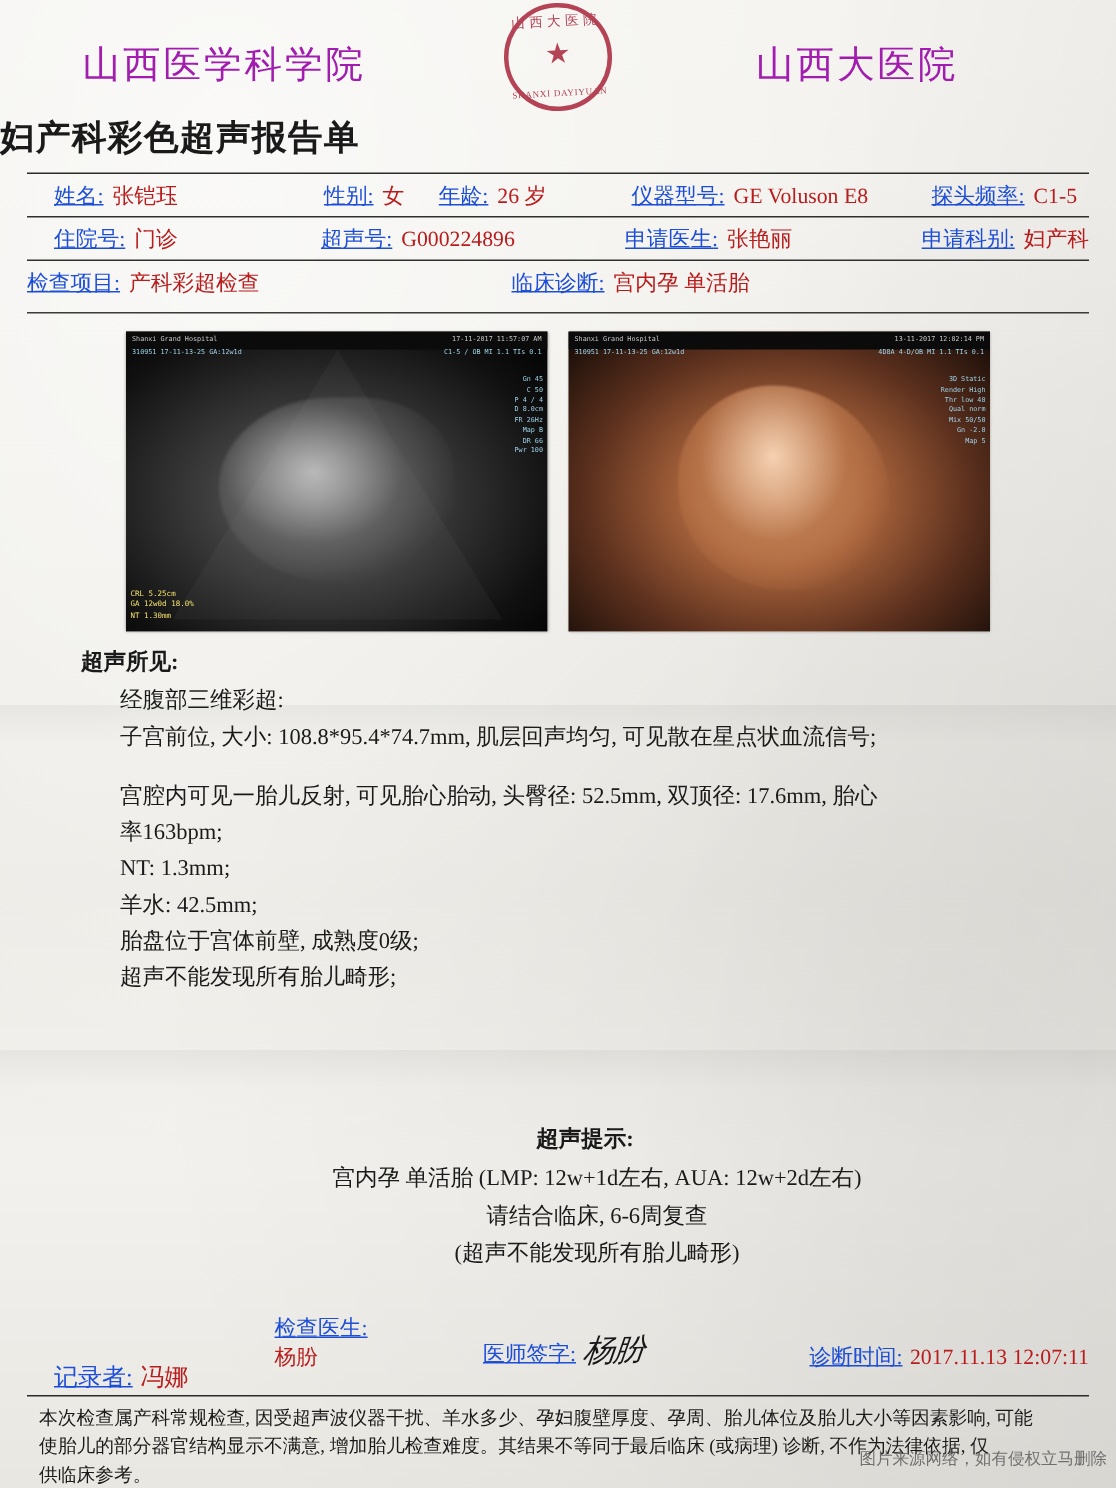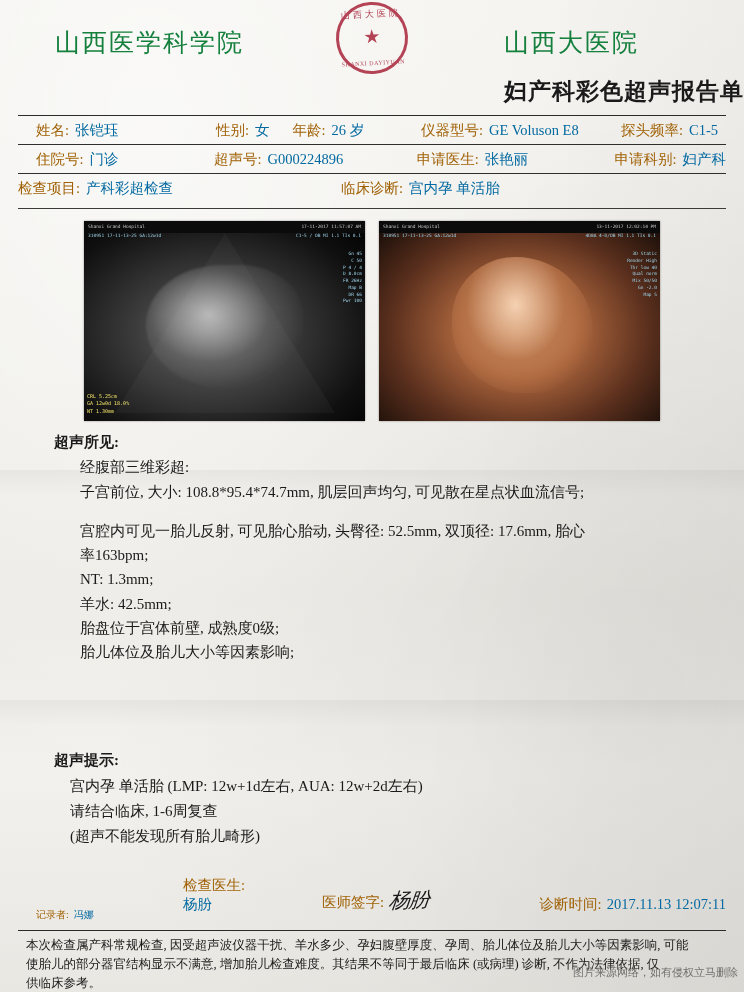--- a/index.html
+++ b/index.html
@@ -42,21 +42,21 @@
   .header {
     position: relative;
     height: 74px;
   }
   .hosp-left, .hosp-right {
     position: absolute;
     top: 26px;
     font-size: 25px;
     letter-spacing: 2px;
     font-family: "Liberation Serif", serif;
-    color: #15803d;
+    color: #a21caf;
   }
   .hosp-left { left: 55px; }
   .hosp-right { right: 105px; }
 
   .seal {
     position: absolute;
     left: 50%;
     top: 2px;
     transform: translateX(-50%) rotate(-3deg);
     width: 72px;
@@ -92,21 +92,21 @@
     line-height: 1;
   }
   .seal .seal-bottom {
     position: absolute;
     bottom: 4px; left: 0; right: 0;
     font-size: 6px;
     letter-spacing: 0.5px;
   }
 
   .title {
-    text-align: right;
+    text-align: left;
     font-size: 23px;
     font-weight: bold;
     letter-spacing: 1px;
     margin-top: 2px;
   }
 
   hr.rule {
     border: none;
     border-top: 1.2px solid #2b2b2b;
     margin: 8px 18px 0 18px;
@@ -125,22 +125,22 @@
     display: flex;
     align-items: baseline;
     padding: 5px 0 4px 0;
     position: relative;
   }
   .cell {
     display: flex;
     align-items: baseline;
     white-space: nowrap;
   }
-  .lbl { color: #a16207; }
-  .val { margin-left: 6px; color: #0369a1; }
+  .lbl { color: #1d4ed8; text-decoration: underline; }
+  .val { margin-left: 6px; color: #b91c1c; }
   .c1 { width: 180px; padding-left: 18px; }
   .c2 { width: 205px; }
   .c3 { width: 200px; }
   .c4 { flex: 1; }
 
   .seprule {
     border: none;
     border-top: 1px solid #2f2f2f;
     margin: 0 18px;
   }
@@ -261,20 +261,21 @@
   }
   .gap-line { height: 14px; }
 
   .impression {
     position: absolute;
     left: 18px;
     right: 18px;
     top: 748px;
     font-size: 15px;
     line-height: 1.6;
+    text-align: center;
   }
   .impression .section-title { padding-left: 36px; }
   .impression .section-body { padding-left: 52px; }
 
   
   .signrow {
     position: absolute;
     left: 18px; right: 18px;
     top: 876px;
     display: flex;
@@ -292,21 +293,21 @@
     letter-spacing: -1px;
     color: #18181a;
     transform: skewX(-8deg) rotate(-2deg);
     display: inline-block;
   }
 
   .recorder-row {
     position: absolute;
     left: 18px; right: 18px;
     top: 908px;
-    font-size: 10px;
+    font-size: 16px;
     display: flex;
   }
   .r1 { width: 176px; padding-left: 18px; }
 
   .bottom-rule {
     position: absolute;
     left: 18px; right: 18px;
     top: 930px;
     border-top: 1.2px solid #2b2b2b;
   }
@@ -478,29 +479,29 @@
     <div class="section-title">超声所见:</div>
     <div class="section-body">
       <p>经腹部三维彩超:</p>
       <p>子宫前位, 大小: 108.8*95.4*74.7mm, 肌层回声均匀, 可见散在星点状血流信号;</p>
       <p class="gap-line"></p>
       <p>宫腔内可见一胎儿反射, 可见胎心胎动, 头臀径: 52.5mm, 双顶径: 17.6mm, 胎心</p>
       <p>率163bpm;</p>
       <p>NT: 1.3mm;</p>
       <p>羊水: 42.5mm;</p>
       <p>胎盘位于宫体前壁, 成熟度0级;</p>
-      <p>胎儿体位及胎儿大小等因素影响;</p>
+      <p>超声不能发现所有胎儿畸形;</p>
     </div>
   </div>
 
   <div class="impression">
     <div class="section-title">超声提示:</div>
     <div class="section-body">
       <p>宫内孕 单活胎 (LMP: 12w+1d左右, AUA: 12w+2d左右)</p>
-      <p>请结合临床, 1-6周复查</p>
+      <p>请结合临床, 6-6周复查</p>
       <p>(超声不能发现所有胎儿畸形)</p>
     </div>
   </div>
 
   <div class="signrow">
     <div class="sg s1">
       <span class="lbl">检查医生:</span>
       <span class="val">杨朌</span>
     </div>
     <div class="sg" style="width:260px;">

